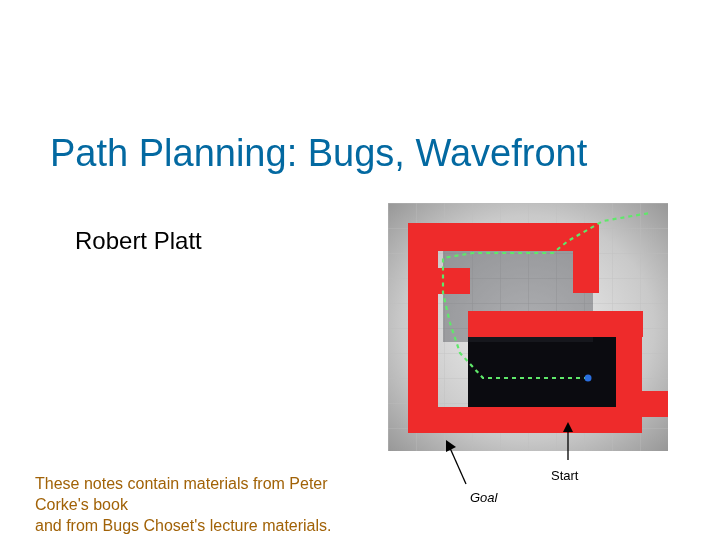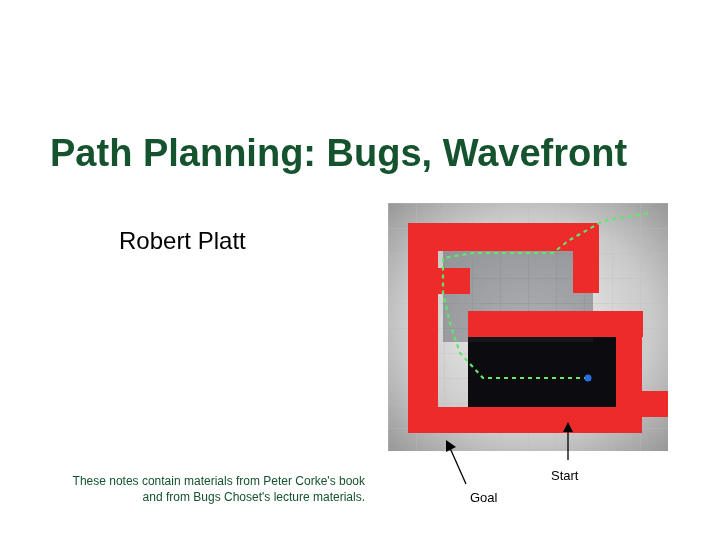--- a/index.html
+++ b/index.html
@@ -10,40 +10,39 @@
     background: #ffffff;
     font-family: Arial, Helvetica, sans-serif;
     position: relative;
     overflow: hidden;
   }
   .title {
     position: absolute;
     top: 132px;
     left: 50px;
     font-size: 38px;
-    font-weight: 700;
-    color: #14532d;
+    font-weight: 400;
+    color: #0369a1;
   }
   .author {
     position: absolute;
     top: 225px;
     left: 75px;
     font-size: 24px;
     color: #000;
     line-height: 1.3;
-    margin-left: 44px;
   }
   .footer-note {
     position: absolute;
     top: 474px;
     left: 35px;
     width: 330px;
-    font-size: 12px;
-    color: #14532d;
-    text-align: right;
+    font-size: 16px;
+    color: #a16207;
+    text-align: left;
     line-height: 1.3;
   }
   .diagram-wrap {
     position: absolute;
     top: 203px;
     left: 388px;
     width: 280px;
     height: 248px;
   }
   .diagram {
@@ -133,13 +132,13 @@
 <svg class="arrow-svg" style="left:548px; top:422px; width:40px; height:40px;" viewBox="0 0 40 40">
   <line x1="20" y1="38" x2="20" y2="6" stroke="#000" stroke-width="1.3"></line>
   <polygon points="20,0 15,10 25,10" fill="#000"></polygon>
 </svg>
 <div class="label" style="left:551px; top:468px;">Start</div>
 
 <svg class="arrow-svg" style="left:440px; top:438px; width:40px; height:50px;" viewBox="0 0 40 50">
   <line x1="26" y1="46" x2="10" y2="10" stroke="#000" stroke-width="1.3"></line>
   <polygon points="6,2 6,14 16,9" fill="#000"></polygon>
 </svg>
-<div class="label" style="left:470px; top:490px;">Goal</div>
+<div class="label" style="left:470px; top:490px;font-style:italic;">Goal</div>
 
 </body></html>

